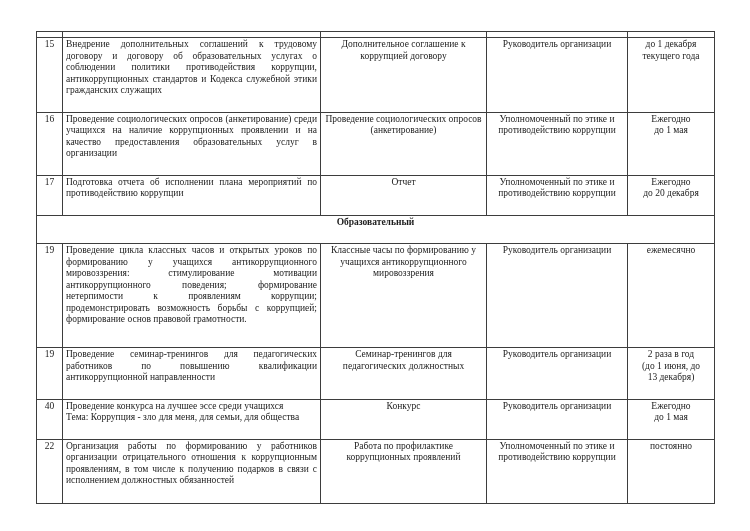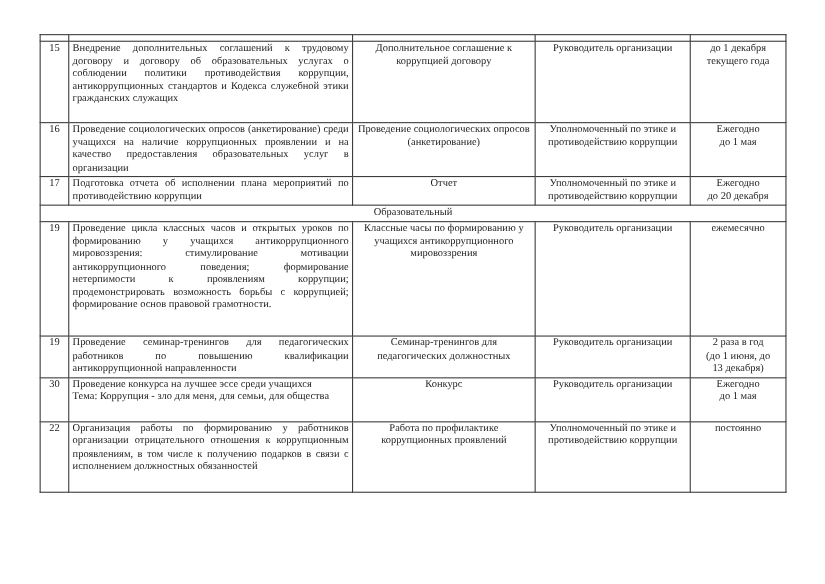--- a/index.html
+++ b/index.html
@@ -23,21 +23,21 @@
   table.plan {
     border-collapse: collapse;
     table-layout: fixed;
     width: 678px;
     font-size: 9.5px;
     line-height: 11.5px;
   }
   table.plan td {
     border: 1px solid #3d3d3d;
     vertical-align: top;
-    padding: 1px 3px 1px 3px;
+    padding: 1px 3px 15px 3px;
     overflow: hidden;
   }
   td.num {
     text-align: center;
     padding-top: 2px;
   }
   td.activity {
     text-align: justify;
     padding-left: 5px;
     padding-right: 4px;
@@ -50,21 +50,21 @@
   }
   .pre {
     white-space: pre-line;
   }
   tr.sliver td {
     padding: 0;
     height: 5px;
   }
   td.section {
     text-align: center;
-    font-weight: normal;
+    font-weight: bold;
     padding-top: 1px;
     padding-bottom: 1px;
   }
 </style>
 </head>
 <body>
 
 <div class="page">
   <table class="plan">
     <colgroup>
@@ -127,21 +127,21 @@
       <td class="num">19</td>
       <td class="activity">Проведение семинар-тренингов для педагогических работников по повышению квалификации антикоррупционной направленности</td>
       <td class="center">Семинар-тренингов для педагогических должностных</td>
       <td class="center">Руководитель организации</td>
       <td class="center pre">2 раза в год
 (до 1 июня, до
 13 декабря)</td>
     </tr>
 
     <tr style="height:40px">
-      <td class="num">30</td>
+      <td class="num">40</td>
       <td class="activity pre">Проведение конкурса на лучшее эссе среди учащихся
 Тема: Коррупция - зло для меня, для семьи, для общества</td>
       <td class="center">Конкурс</td>
       <td class="center">Руководитель организации</td>
       <td class="center pre">Ежегодно
 до 1 мая</td>
     </tr>
 
 
     <tr style="height:64px">

